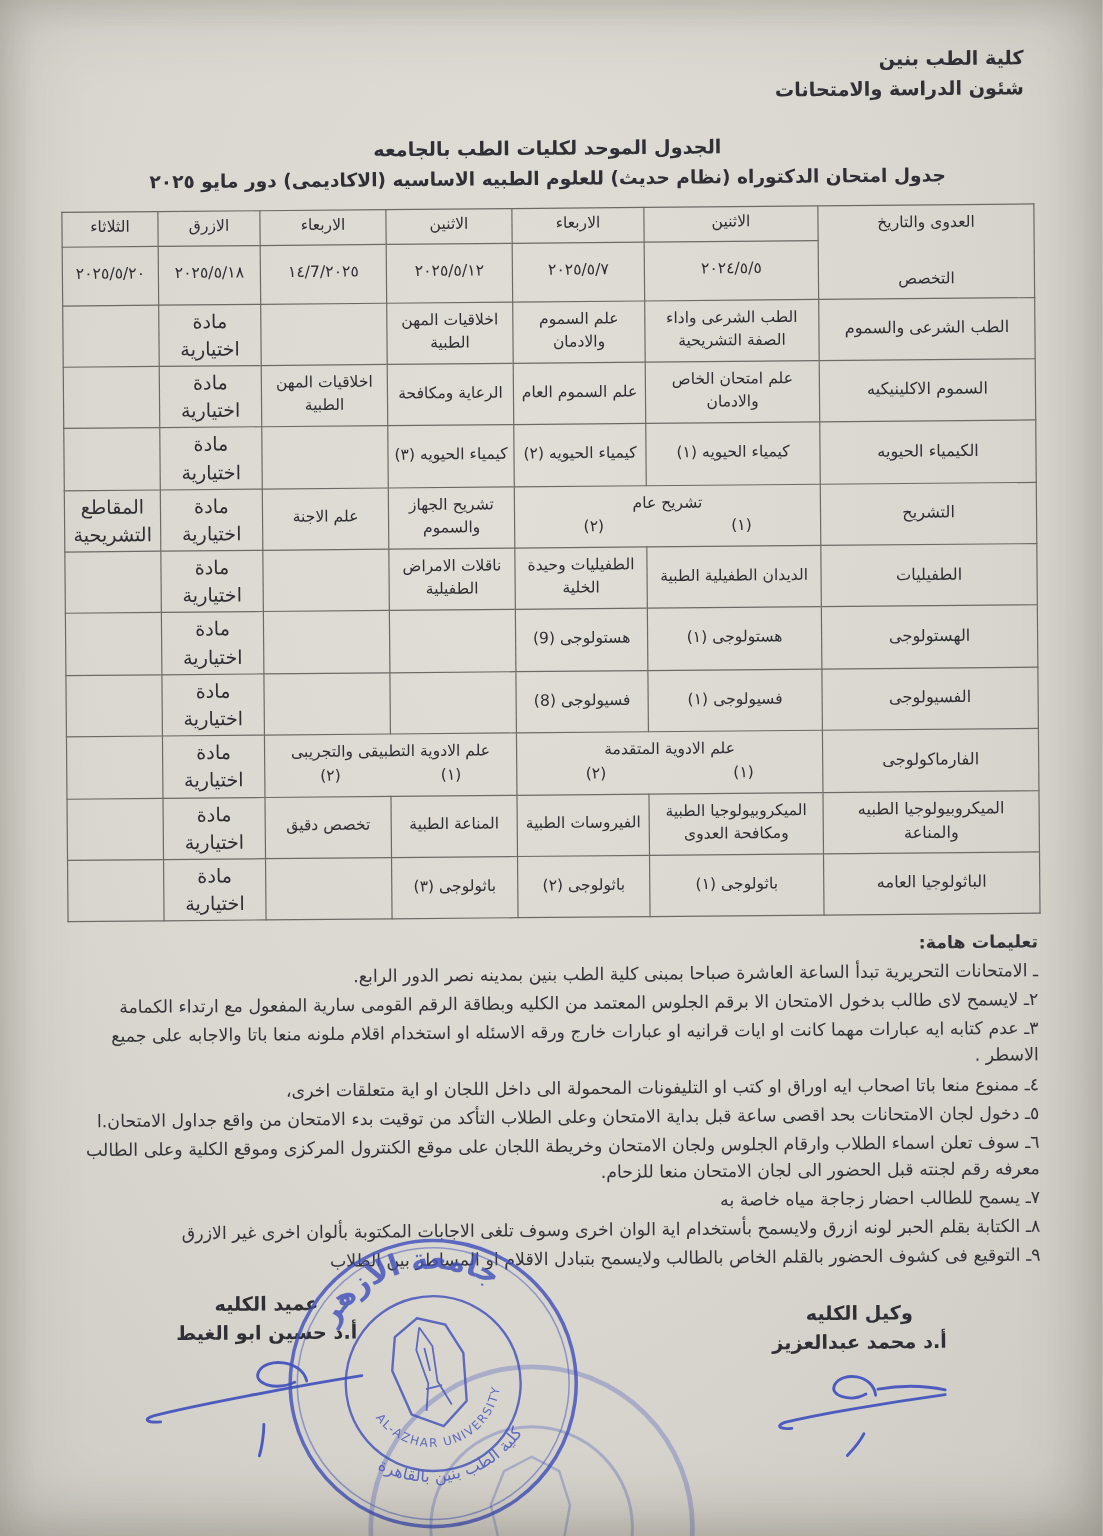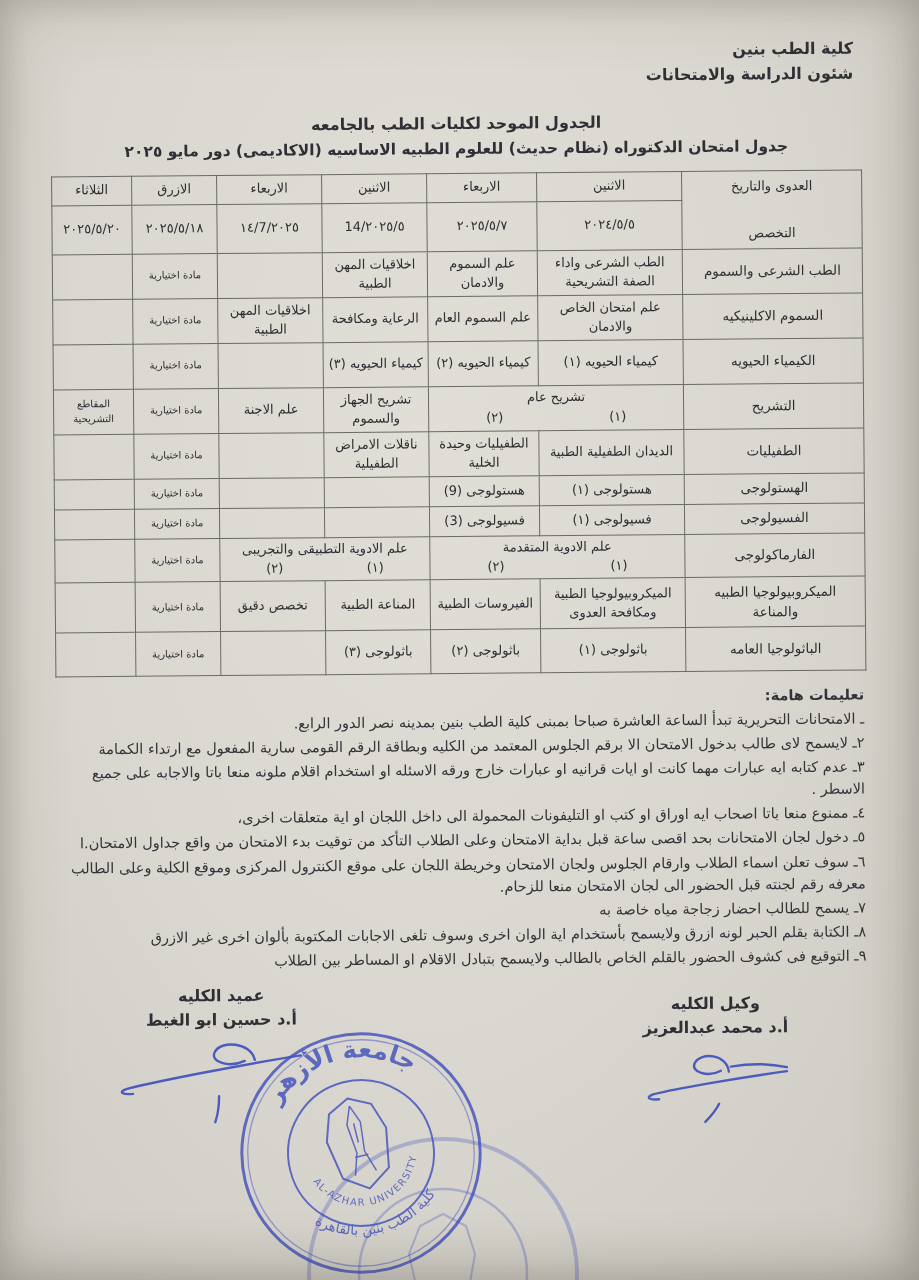--- a/index.html
+++ b/index.html
@@ -25,21 +25,21 @@
   .days-row th{height:24px;font-size:13px;}
   .dates-row th{height:44px;vertical-align:top;padding-top:5px;font-size:13px;}
   td.corner{vertical-align:top;}
   .corner-box{height:66px;display:flex;flex-direction:column;justify-content:space-between;align-items:center;padding:3px 0 1px;}
   td.spec{font-size:13.5px;}
   tbody tr{height:45px;}
   tbody tr:nth-child(6),tbody tr:nth-child(7){height:30px;}
   tbody tr:nth-child(8){height:40px;}
   tbody tr:nth-child(9){height:50px;}
   tbody tr:nth-child(10){height:44px;}
-  td.opt{vertical-align:top;font-size:10px;padding-top:1px;line-height:1.3;}
+  td.opt{vertical-align:top;font-size:16px;padding-top:1px;line-height:1.3;}
   .sub{display:flex;justify-content:space-around;margin-top:1px;}
 
   .notes{width:806px;margin:13px auto 0;text-align:right;font-size:14.5px;line-height:1.52;color:#333338;}
   .notes .nh{font-weight:bold;margin-bottom:2px;}
   .notes .ni{margin:2px 0;}
 
   .sig-area{position:relative;height:240px;margin-top:10px;}
   .sig{position:absolute;text-align:center;font-weight:bold;font-size:16px;color:#2f2f35;line-height:1.5;}
   .sig-dean{left:92px;top:2px;width:250px;}
   .sig-vice{right:98px;top:14px;width:220px;}
@@ -85,21 +85,21 @@
       <th>الاثنين</th>
           <th>الاربعاء</th>
           <th>الاثنين</th>
           <th>الاربعاء</th>
           <th>الازرق</th>
           <th>الثلاثاء</th>
         </tr>
       <tr class="dates-row">
           <th>٢٠٢٤/٥/٥</th>
           <th>٢٠٢٥/٥/٧</th>
-          <th>٢٠٢٥/٥/14</th>
+          <th>٢٠٢٥/٥/١٢</th>
           <th>٢٠٢٥/7/١٤</th>
           <th>٢٠٢٥/٥/١٨</th>
           <th>٢٠٢٥/٥/٢٠</th>
         </tr>
     </thead>
     <tbody>
         <tr>
           <td class="spec">الطب الشرعى والسموم</td>
           <td>
             <div>الطب الشرعى واداء الصفة التشريحية</div>
@@ -225,21 +225,21 @@
           <td>
             <div></div>
           </td>
         </tr>
         <tr>
           <td class="spec">الفسيولوجى</td>
           <td>
             <div>فسيولوجى (١)</div>
           </td>
           <td>
-            <div>فسيولوجى (3)</div>
+            <div>فسيولوجى (8)</div>
           </td>
           <td>
             <div></div>
           </td>
           <td>
             <div></div>
           </td>
           <td class="opt">
             <div>مادة اختيارية</div>
           </td>

